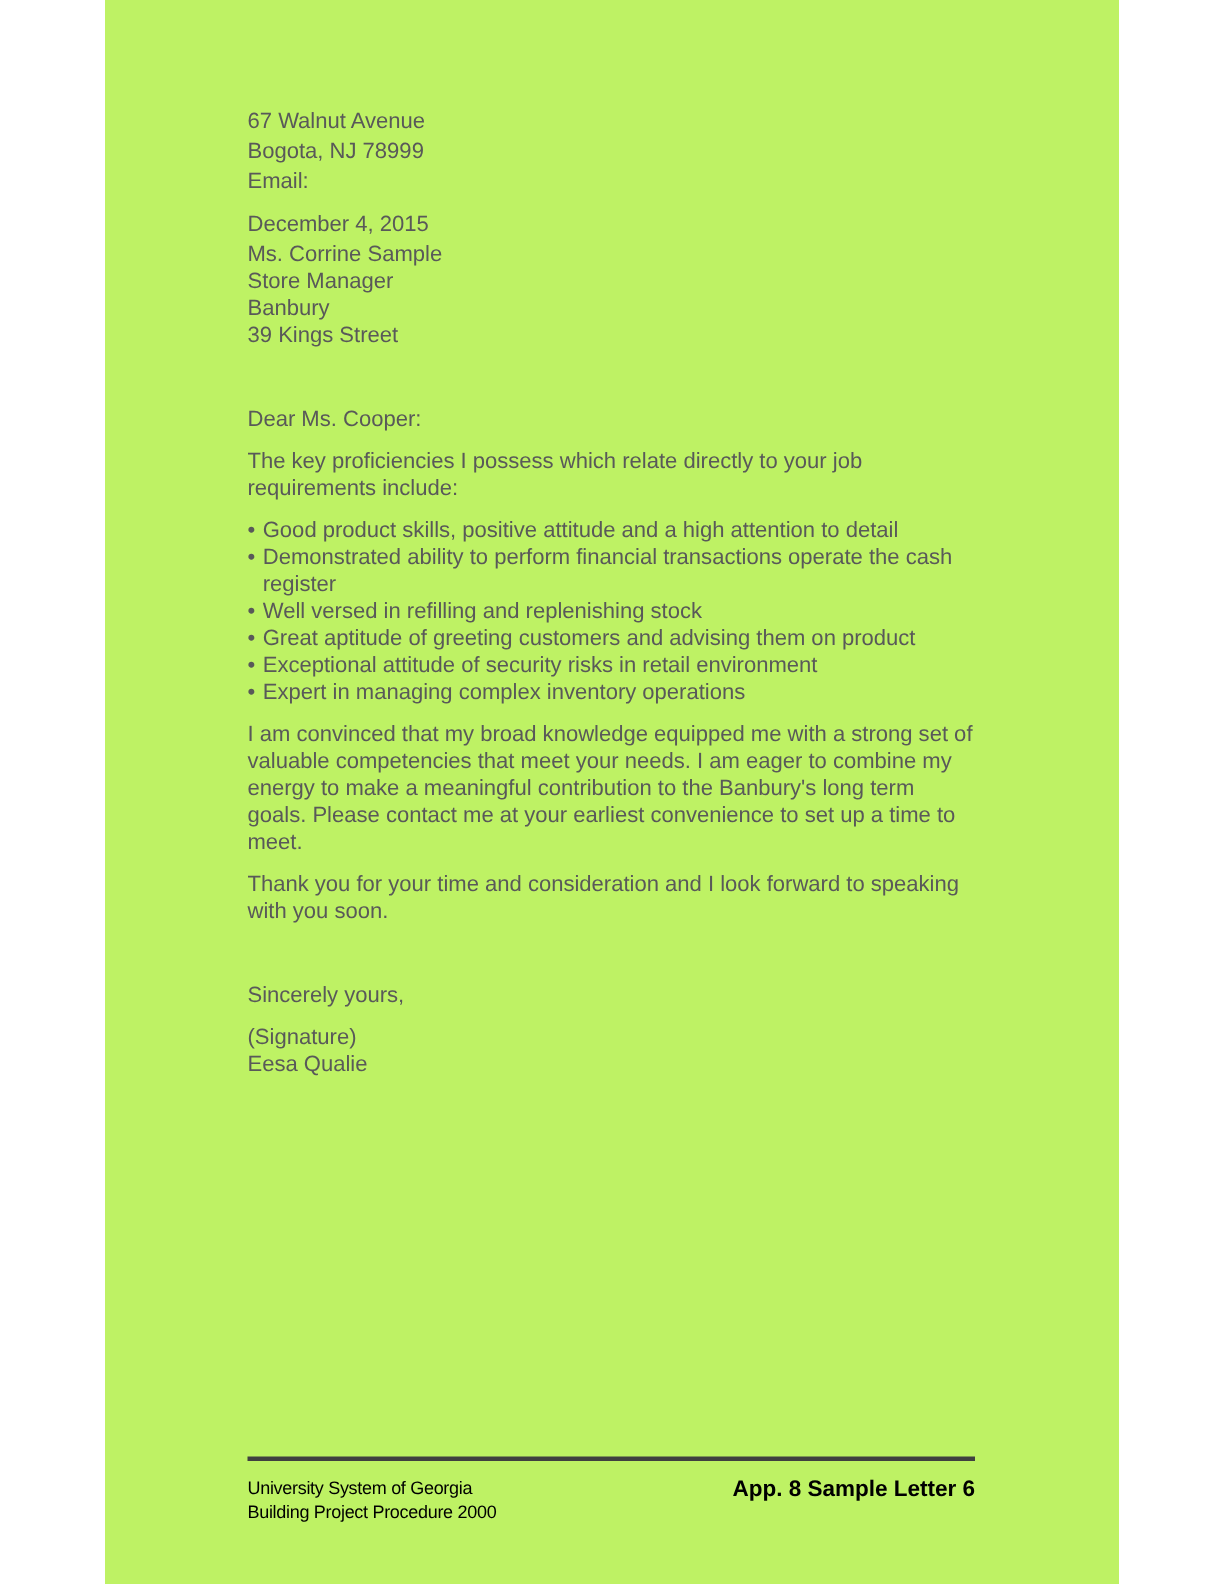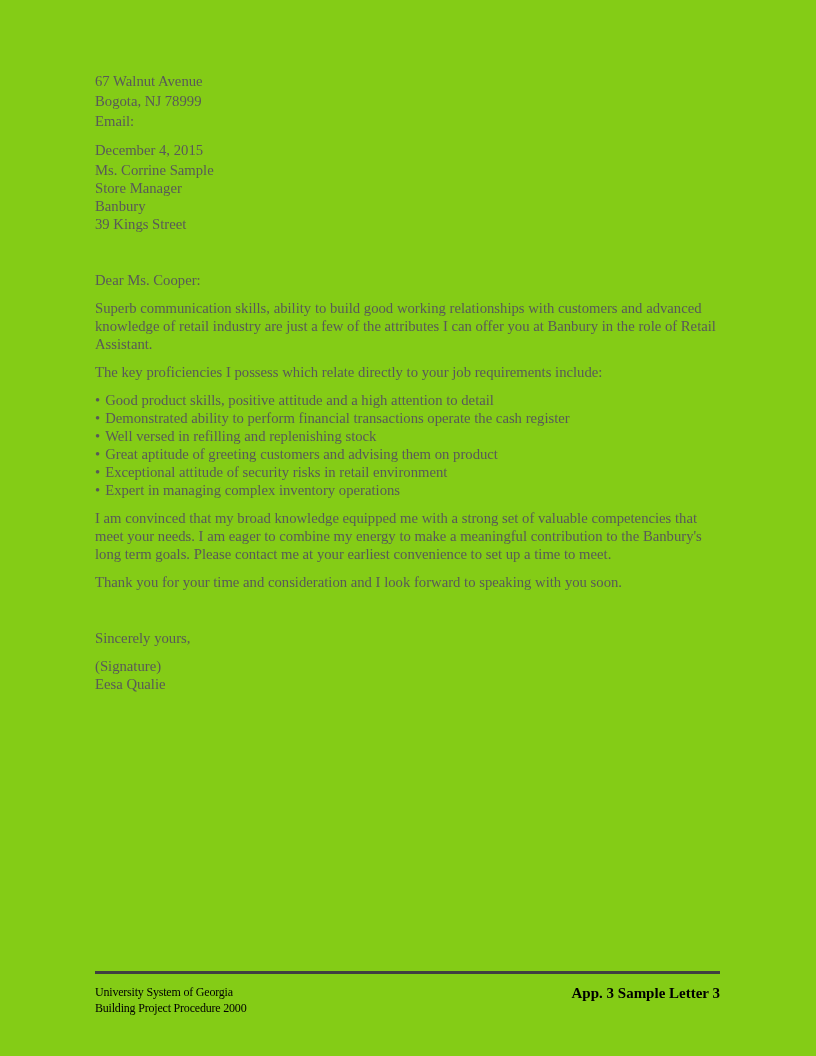--- a/index.html
+++ b/index.html
@@ -1,23 +1,23 @@
 <!DOCTYPE html>
 <html><head>
 <meta charset="utf-8">
 <style>
   * { margin: 0; padding: 0; box-sizing: border-box; }
   html, body { background: #ffffff; }
   .page {
     position: relative;
-    width: 816px;
+    width: 676px;
     height: 1056px;
     margin: 0 auto;
-    background: #84cc16;
-    font-family: Liberation Serif, serif;
+    background: #bef264;
+    font-family: Liberation Sans, sans-serif;
     color: #595959;
     overflow: hidden;
   }
   .content {
     position: absolute;
     top: 0; left: 95px; right: 96px;
     padding-top: 71px;
     font-size: 14.7px;
     line-height: 18px;
   }
@@ -62,21 +62,20 @@
       <div>Ms. Corrine Sample</div>
       <div>Store Manager</div>
       <div>Banbury</div>
       <div>39 Kings Street</div>
     </div>
 
     <div class="para-spacer"></div>
 
     <div class="para">Dear Ms. Cooper:</div>
 
-    <p class="para">Superb communication skills, ability to build good working relationships with customers and advanced knowledge of retail industry are just a few of the attributes I can offer you at Banbury in the role of Retail Assistant.</p>
 
     <p class="para">The key proficiencies I possess which relate directly to your job requirements include:</p>
 
     <ul class="bullet-list">
       <li>
         <span class="bullet-marker">•</span>
         <span>Good product skills, positive attitude and a high attention to detail</span>
       </li>
       <li>
         <span class="bullet-marker">•</span>
@@ -113,15 +112,15 @@
       <div>Eesa Qualie</div>
     </div>
 
   </div>
 
   <div class="footer">
     <div class="footer-left">
       <div>University System of Georgia</div>
       <div>Building Project Procedure 2000</div>
     </div>
-    <div class="footer-right">App. 3 Sample Letter 3</div>
+    <div class="footer-right">App. 8 Sample Letter 6</div>
   </div>
 </div>
 
 </body></html>

